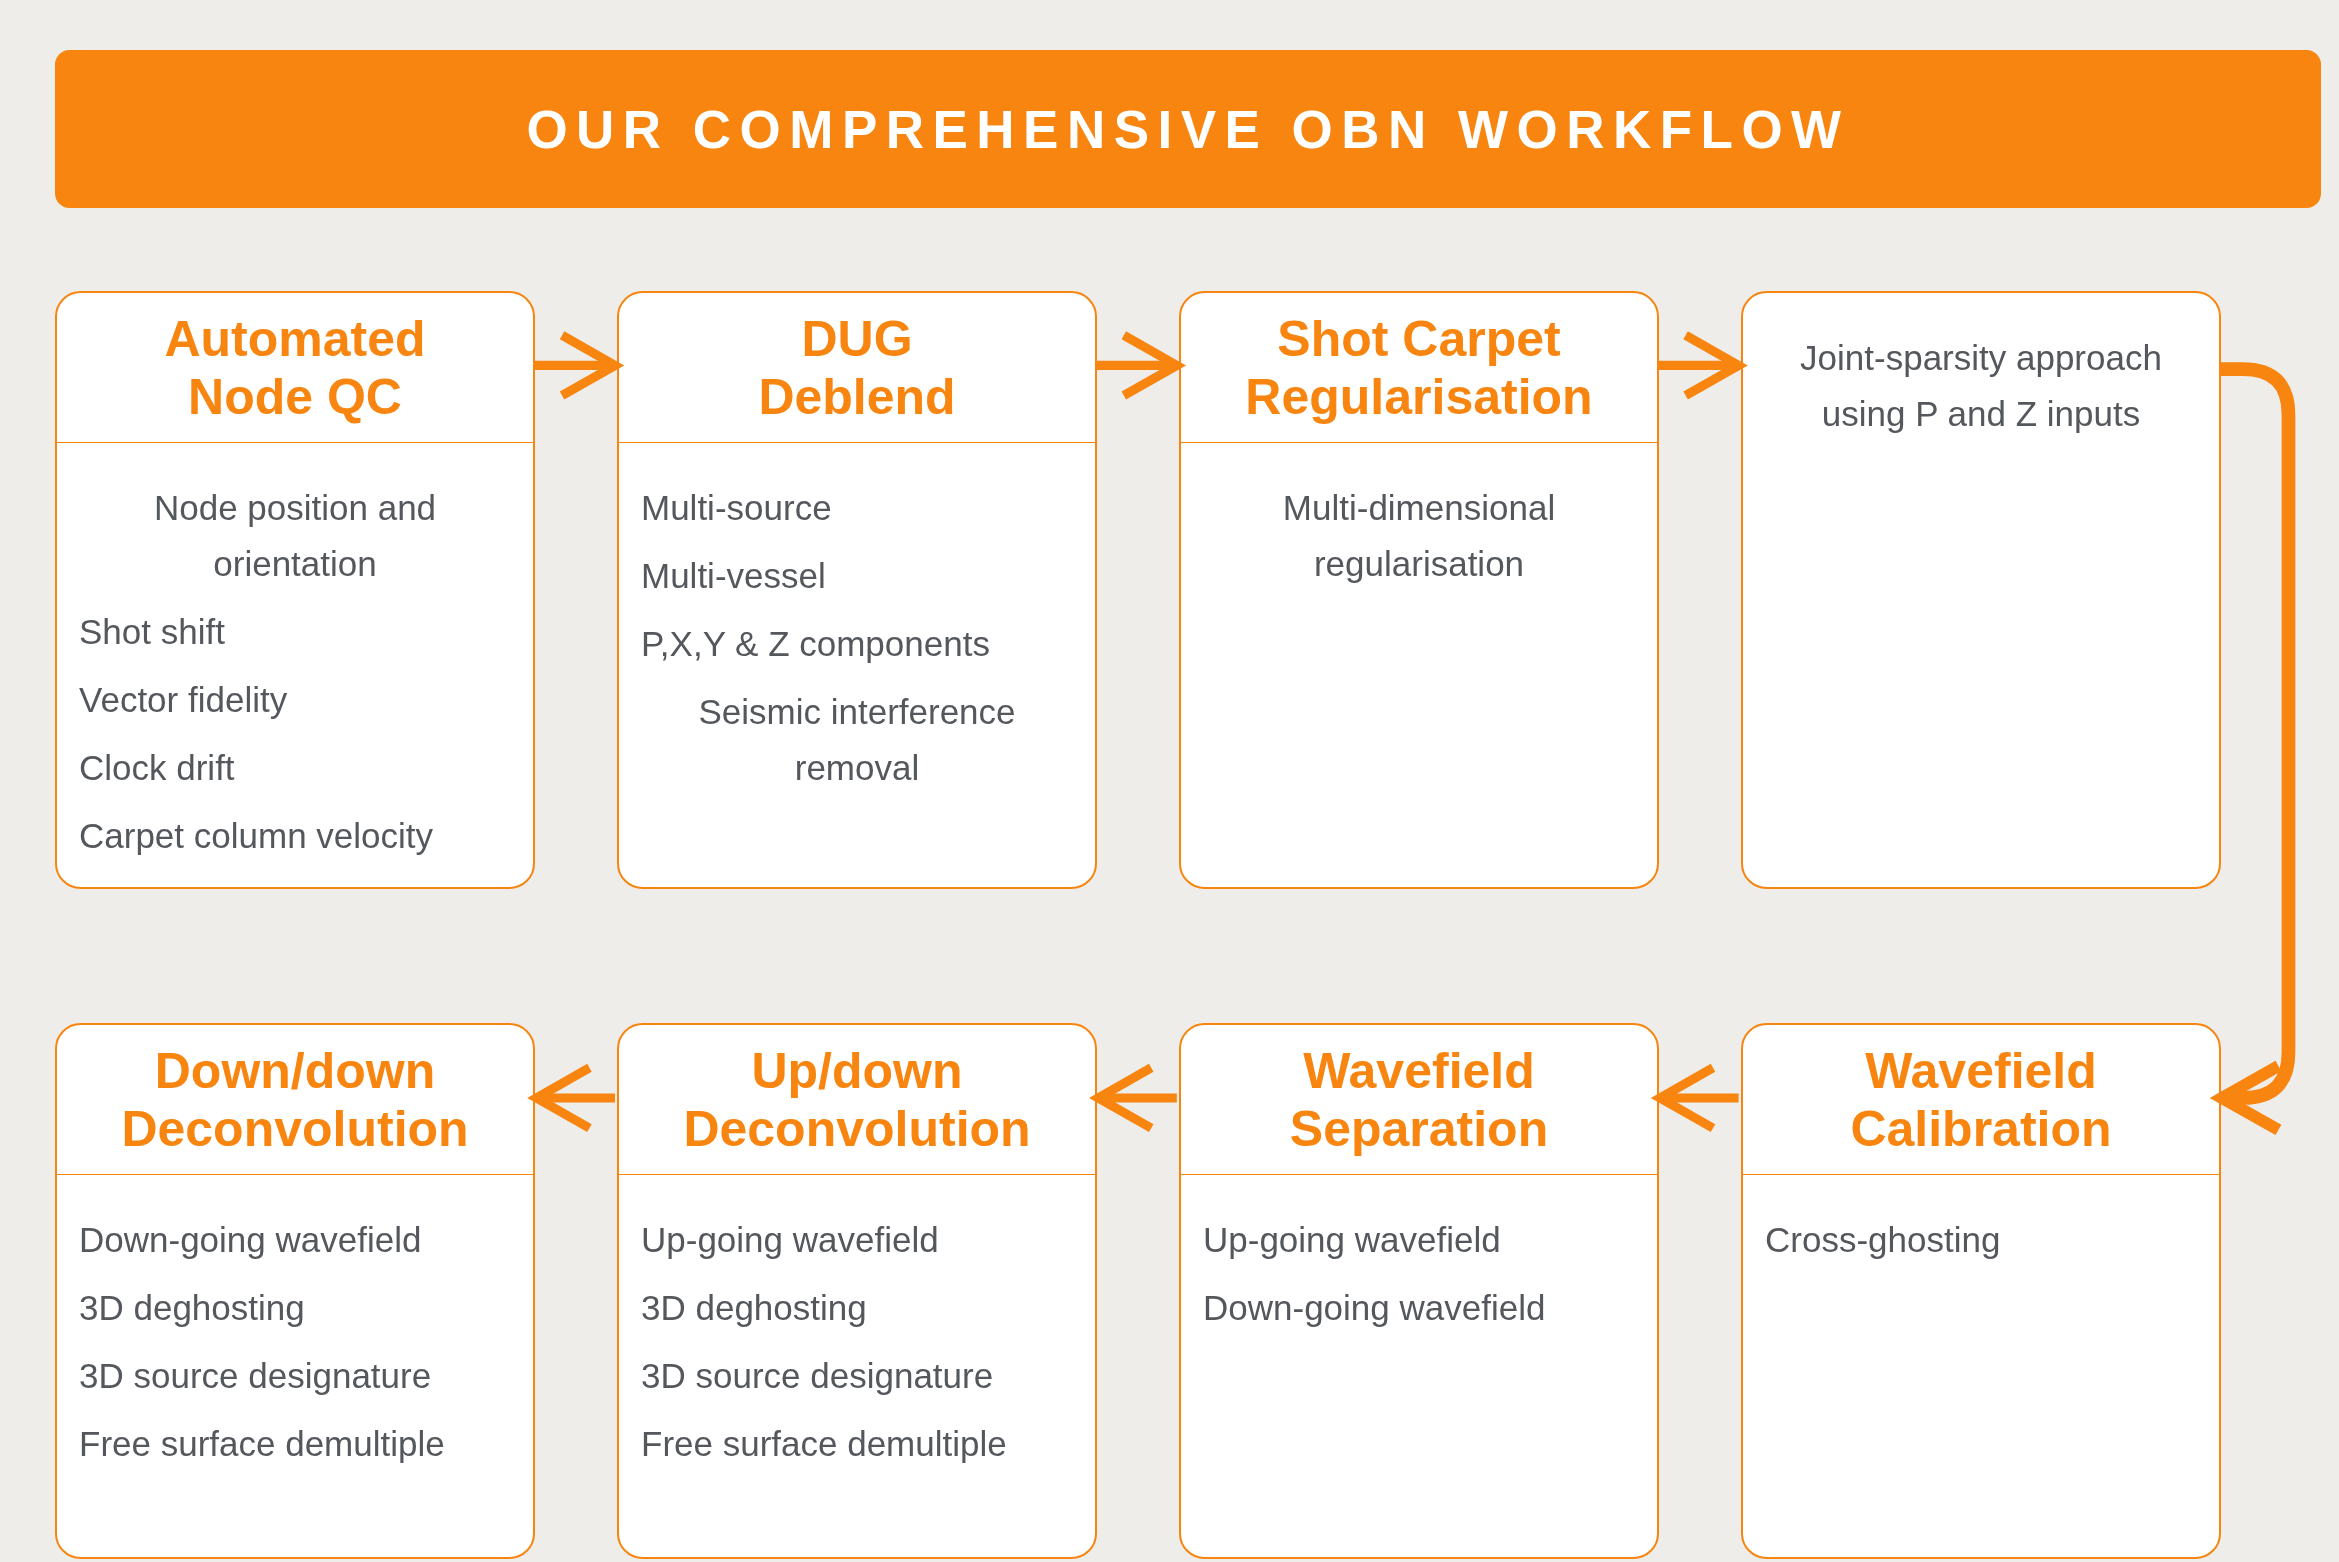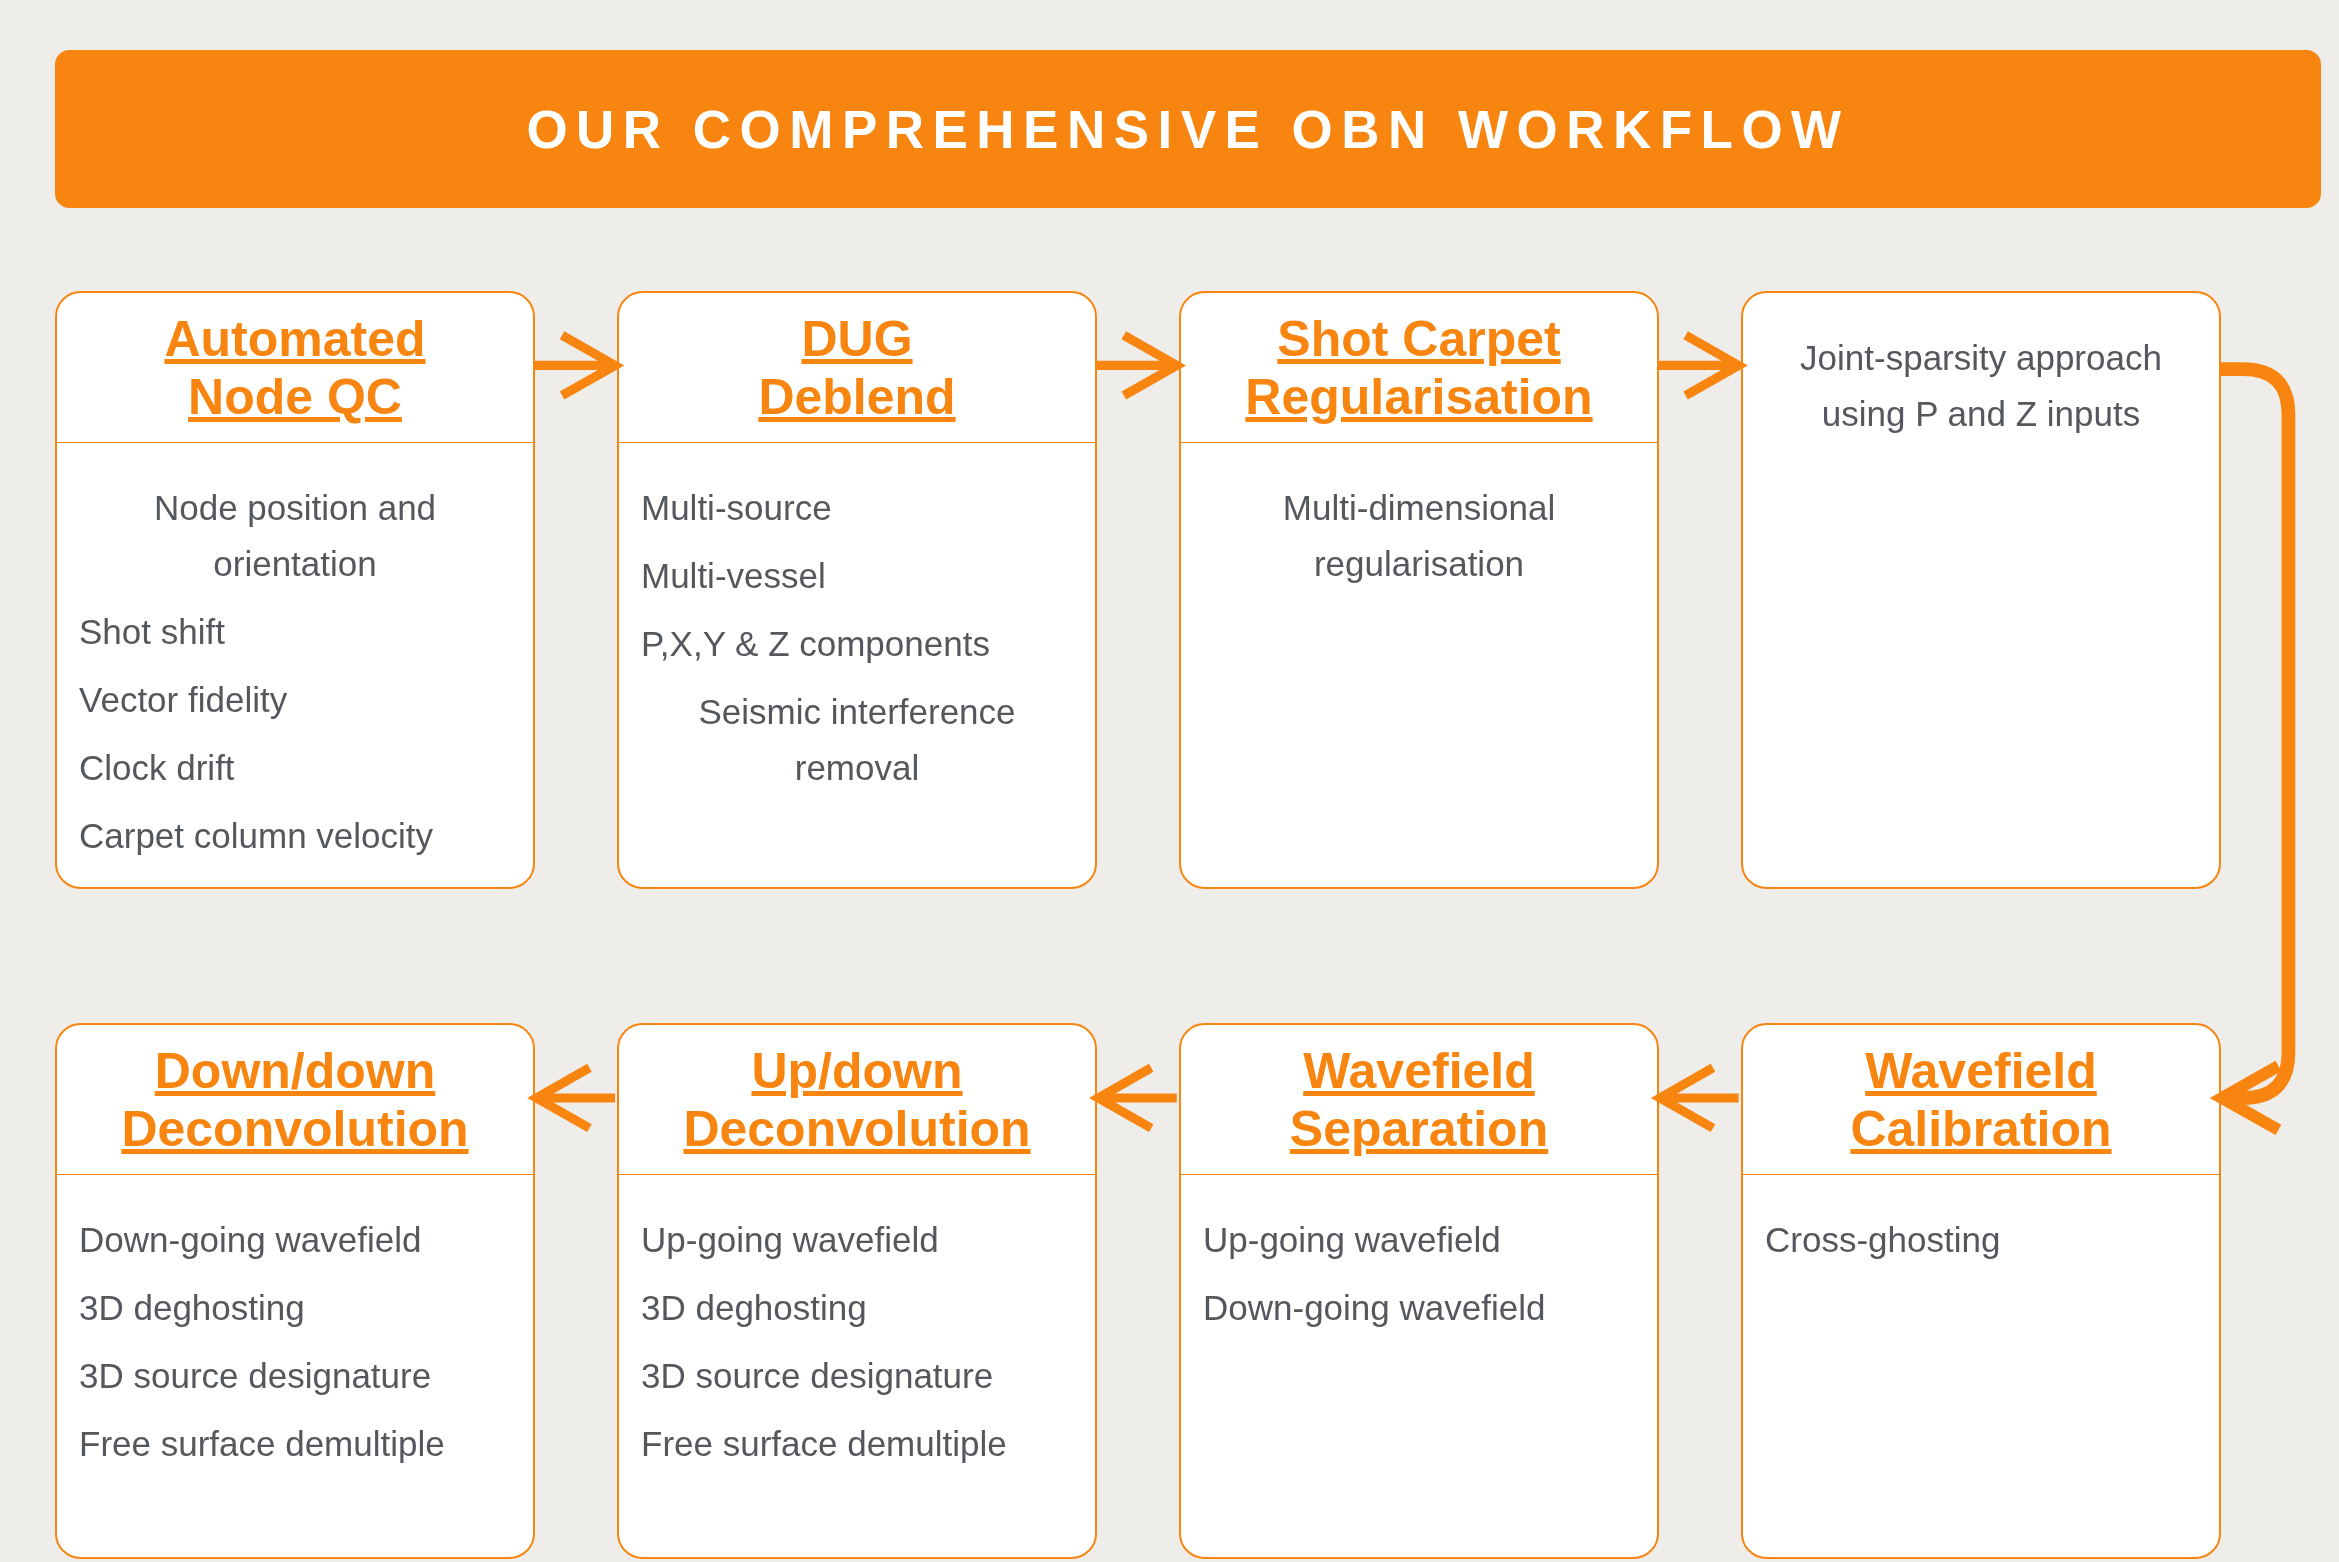--- a/index.html
+++ b/index.html
@@ -32,21 +32,21 @@
   .r1{top:291px;height:598px}
   .r2{top:1023px;height:536px}
   .c1{left:55px}.c2{left:617px}.c3{left:1179px}.c4{left:1741px}
 
   .box-title{
     height:150px;flex:0 0 150px;
     border-bottom:1.8px solid var(--accent);
     display:flex;align-items:center;justify-content:center;
     color:var(--accent);
     font-size:50px;font-weight:bold;line-height:1.16;
-    text-align:center;white-space:pre-line;text-decoration:underline;
+    text-align:center;white-space:pre-line;
   }
   .box-items{
     padding:37px 22px 9.1px;
     display:flex;flex-direction:column;align-items:flex-start;
   }
   .box-item{
     color:var(--item-text);
     font-size:35px;line-height:1.6;
     text-align:center;
     margin-bottom:12px;

